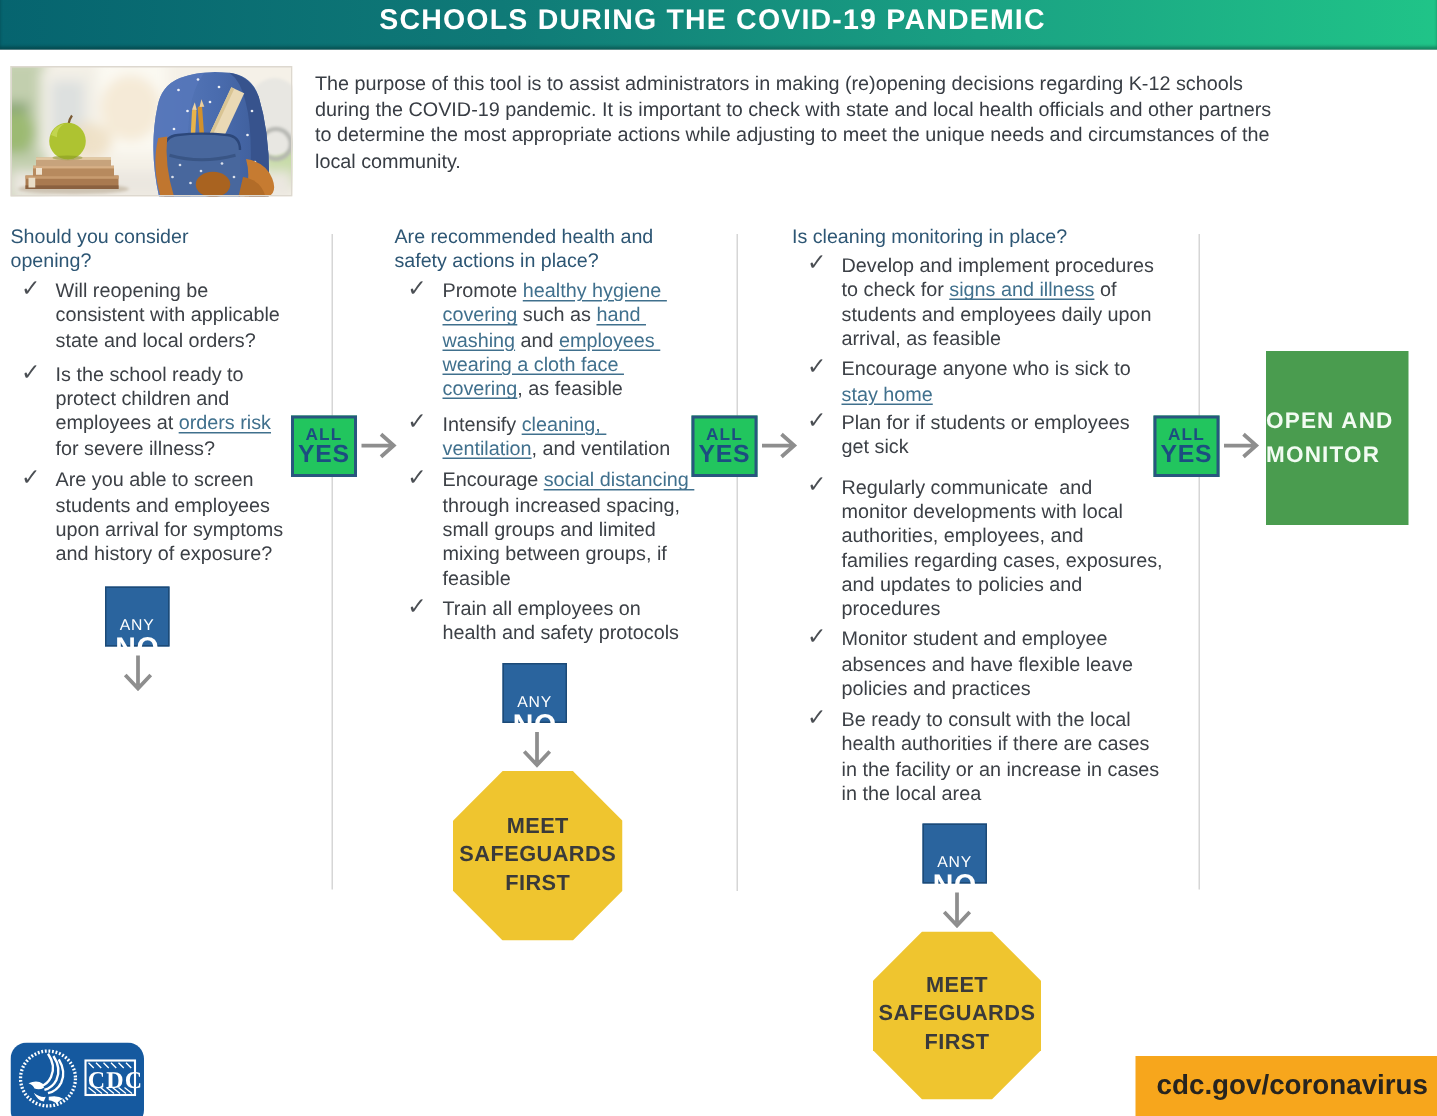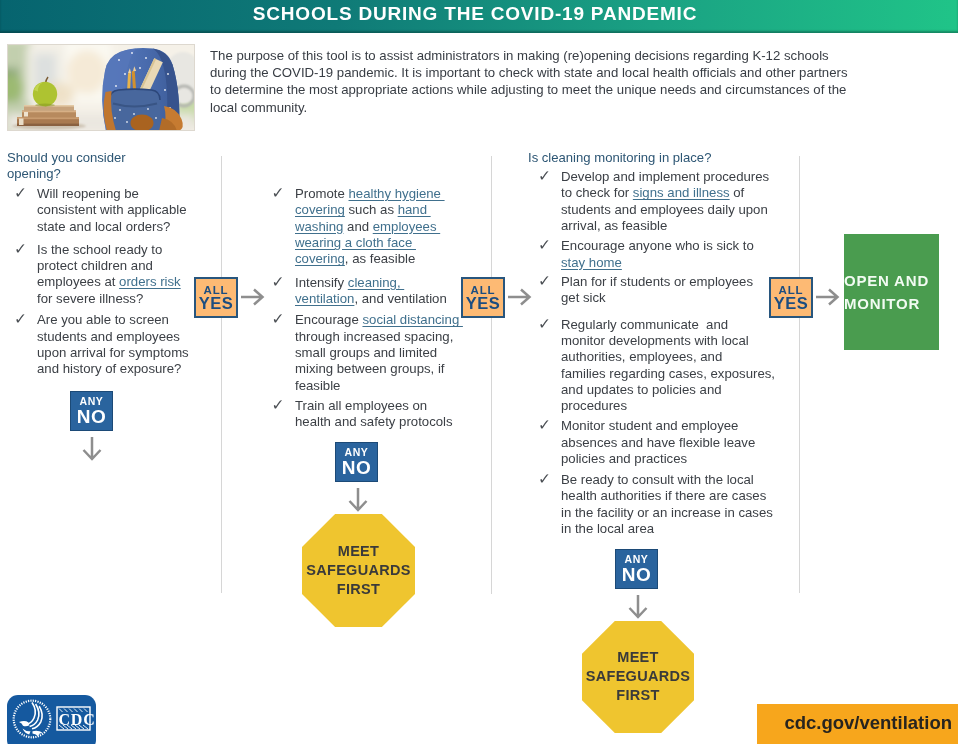--- a/index.html
+++ b/index.html
@@ -14,26 +14,26 @@
 
 .chead{color:#2d5674;font-weight:normal;font-size:13.1px;line-height:16.3px;letter-spacing:0;}
 
 .list{font-size:13.2px;line-height:16.35px;color:#3c4046;}
 .item{position:relative;margin-bottom:5px;}
 .ck{position:absolute;top:-1px;color:#4b4f54;font-size:15.5px;}
 a{color:#40708d;text-decoration:underline;text-underline-offset:2px;}
 
 .vline{width:1px;background:#d6d6d6;}
 
-.ally{width:40px;height:37px;background:#fdba74;border:2px solid #28567e;text-align:center;color:#1c4d80;}
+.ally{width:40px;height:37px;background:#22c55e;border:2px solid #28567e;text-align:center;color:#1c4d80;}
 .ally .a{display:block;font-size:11.5px;font-weight:bold;letter-spacing:.8px;margin-top:5px;line-height:12px;}
 .ally .y{display:block;font-size:16.5px;font-weight:bold;letter-spacing:.5px;line-height:15px;}
 
 .anyno{width:41px;height:38px;background:#2a649e;border:1.5px solid #1c4a77;text-align:center;color:#ffffff;}
-.anyno .a{display:block;font-size:10.5px;font-weight:bold;letter-spacing:.6px;margin-top:4px;line-height:11px;}
+.anyno .a{display:block;font-size:10.5px;font-weight:normal;letter-spacing:.6px;margin-top:20px;line-height:11px;}
 .anyno .n{display:block;font-size:19px;font-weight:bold;letter-spacing:.5px;line-height:19px;}
 
 .octtxt{position:absolute;width:100%;text-align:center;font-weight:bold;}
 #oct1t{color:#ffffff;font-size:16.5px;line-height:21.3px;letter-spacing:.2px;}
 .meett{color:#3a3a3a;font-size:14.5px;line-height:19.2px;letter-spacing:.3px;}
 
 #green{left:844px;top:234px;width:95px;height:116px;background:#4a9c4f;}
 #green .t{position:absolute;top:36px;width:100%;text-align:left;color:#f2fbf2;font-weight:bold;font-size:15px;line-height:22.5px;letter-spacing:.8px;}
 
 #orange{left:757px;top:704px;width:201px;height:40px;background:#f7a61c;}
@@ -161,20 +161,21 @@
   <div class="abs vline" style="left:491px;top:156px;height:438px;"></div>
   <div class="abs vline" style="left:799px;top:156px;height:437px;"></div>
 
   <div class="abs chead" style="left:7px;top:150px;">Should you consider<br>opening?</div>
   <div class="abs list" style="left:7px;top:186px;width:200px;">
     <div class="item" style="padding-left:30px;margin-bottom:6.5px;"><span class="ck" style="left:7px;">✓</span>Will reopening be<br>consistent with applicable<br>state and local orders?</div>
     <div class="item" style="padding-left:30px;margin-bottom:5.5px;"><span class="ck" style="left:7px;">✓</span>Is the school ready to<br>protect children and<br>employees at <a>orders risk</a><br>for severe illness?</div>
     <div class="item" style="padding-left:30px;"><span class="ck" style="left:7px;">✓</span>Are you able to screen<br>students and employees<br>upon arrival for symptoms<br>and history of exposure?</div>
   </div>
 
+  <div class="abs chead" style="left:263px;top:150px;">Are recommended health and<br>safety actions in place?</div>
   <div class="abs list" style="left:263px;top:186px;width:215px;">
     <div class="item" style="padding-left:32px;margin-bottom:7px;"><span class="ck" style="left:8.5px;">✓</span>Promote <a>healthy hygiene&nbsp;</a><br><a>covering</a> such as <a>hand&nbsp;</a><br><a>washing</a> and <a>employees&nbsp;</a><br><a>wearing a cloth face&nbsp;</a><br><a>covering</a>, as feasible</div>
     <div class="item" style="padding-left:32px;margin-bottom:5px;"><span class="ck" style="left:8.5px;">✓</span>Intensify <a>cleaning,&nbsp;</a><br><a>ventilation</a>, and ventilation</div>
     <div class="item" style="padding-left:32px;margin-bottom:4px;"><span class="ck" style="left:8.5px;">✓</span>Encourage <a>social distancing&nbsp;</a><br>through increased spacing,<br>small groups and limited<br>mixing between groups, if<br>feasible</div>
     <div class="item" style="padding-left:32px;"><span class="ck" style="left:8.5px;">✓</span>Train all employees on<br>health and safety protocols</div>
   </div>
 
   <div class="abs chead" style="left:528px;top:150px;">Is cleaning monitoring in place?</div>
   <div class="abs list" style="left:530px;top:169px;width:262px;">
     <div class="item" style="padding-left:31px;margin-bottom:4px;"><span class="ck" style="left:8px;">✓</span>Develop and implement procedures<br>to check for <a>signs and illness</a> of<br>students and employees daily upon<br>arrival, as feasible</div>
@@ -262,15 +263,15 @@
       <g stroke="#ffffff" fill="none">
         <rect x="50" y="12" width="33" height="23" stroke-width="1.4"></rect>
         <path d="M52 30 l5 4 M56 30 l5 4 M60 30 l5 4 M64 30 l5 4 M68 30 l5 4 M72 30 l5 4 M76 30 l5 4" stroke-width=".9"></path>
         <path d="M52 13.5 l3.5 3.5 M57 13.5 l3.5 3.5 M62 13.5 l3.5 3.5 M67 13.5 l3.5 3.5 M72 13.5 l3.5 3.5 M77 13.5 l3.5 3.5" stroke-width=".9"></path>
       </g>
       <text x="51.5" y="30" font-family="Liberation Serif" font-weight="bold" font-size="16" letter-spacing="0.8" fill="#ffffff">CDC</text>
     </svg>
   </div>
 
   <div id="orange" class="abs">
-      <div class="t">cdc.gov/ventilation</div>
+      <div class="t">cdc.gov/coronavirus</div>
     </div>
 </div>
 
 </body></html>

